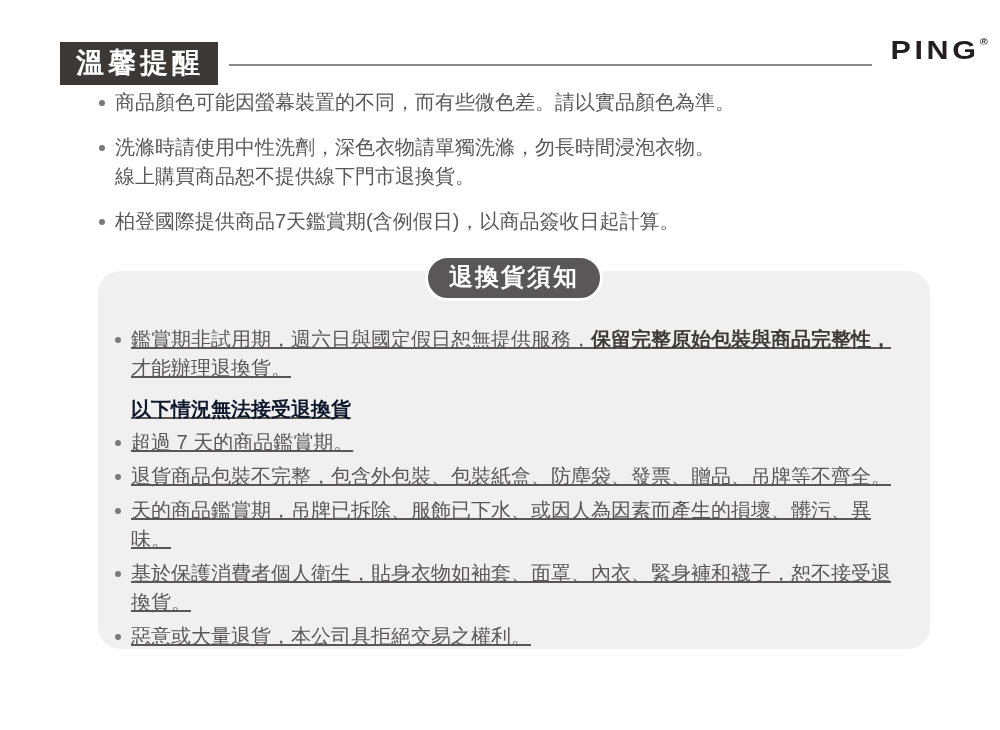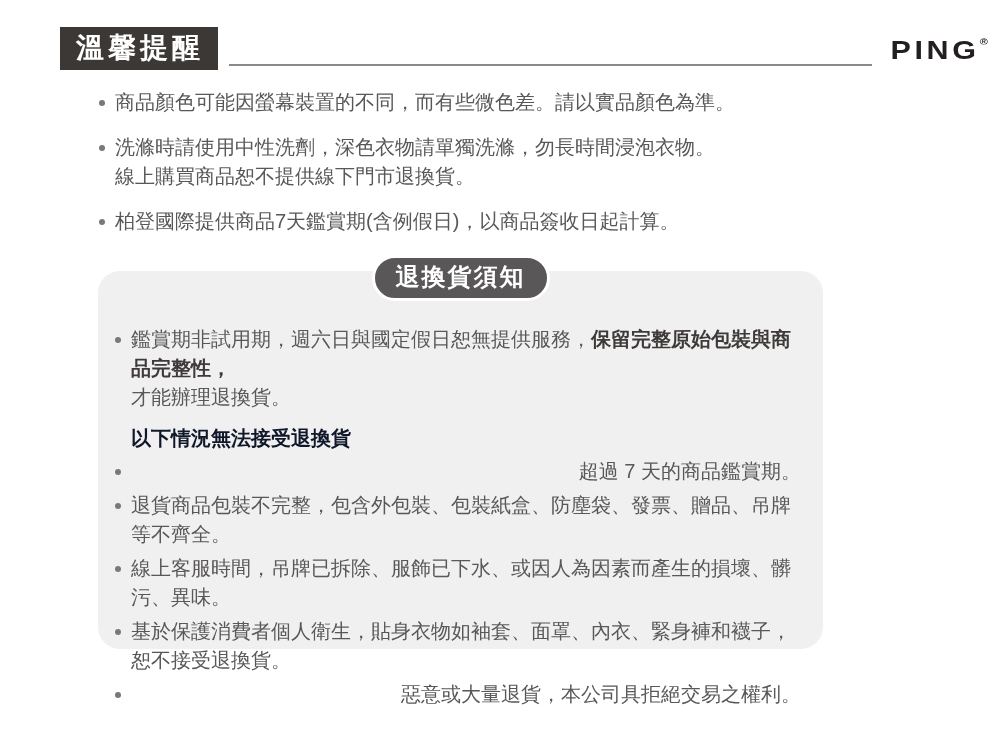--- a/index.html
+++ b/index.html
@@ -7,21 +7,21 @@
   body {
     font-family: "Liberation Sans", "DejaVu Sans", sans-serif;
     background: #ffffff;
     color: #595757;
     overflow: hidden;
   }
 
   
   .header { position: relative; height: 68px; }
   .title-badge {
-    position: absolute; left: 60px; top: 27px;
+    position: absolute; left: 60px; top: 42px;
     background: #3b3836; color: #ffffff;
     font-size: 28px; font-weight: 700; letter-spacing: 4px;
     line-height: 1.3; padding: 3px 14px 4px 16px;
   }
   .header-rule {
     position: absolute; left: 229px; top: 64px;
     width: 643px; height: 2px; background: #8a8a8a;
   }
   .brand {
     position: absolute; right: 12px; top: 38px;
@@ -41,38 +41,39 @@
   }
   .txt { font-size: 20px; line-height: 1.45; color: #595757; }
 
   .intro-list { margin: 20px 60px 0 99px; }
   .intro-list li { margin-bottom: 16px; }
 
   
   .panel {
     position: relative;
     margin: 35px 0 0 98px;
-    width: 725px; height: 378px;
+    width: 832px; height: 378px;
     background: #f1f0f0; border-radius: 22px;
     padding: 54px 22px 18px 17px;
+    text-decoration: underline;
   }
   .panel-badge {
     position: absolute; top: -16px; left: 50%; transform: translateX(-50%);
     background: #595757; color: #ffffff;
     border: 3px solid #ffffff; border-radius: 999px;
     font-size: 24px; font-weight: 700; letter-spacing: 2px;
     padding: 3px 21px 5px 21px; white-space: nowrap;
   }
   .panel .notice-list li { margin-bottom: 12px; }
   .emph { font-weight: 700; color: #3e3a39; }
   .warning-heading {
     margin: 10px 0 4px 16px;
     color: #0f172a; font-size: 20px; font-weight: 700; line-height: 1.45;
   }
-  .panel .reject-list li { margin-bottom: 5px; justify-content: space-between; }
+  .panel .reject-list li { margin-bottom: 5px; }
 
   
   .footer { margin-top: 22px; text-align: center; }
   .footer p { font-size: 17px; color: #8f8e8e; letter-spacing: 1px; }
 </style>
 </head>
 <body>
 
 <div class="page">
 
@@ -113,21 +114,21 @@
       <li class="bullet-row">
         <span class="dot"></span>
         <span class="txt">超過 7 天的商品鑑賞期。</span>
       </li>
       <li class="bullet-row">
         <span class="dot"></span>
         <span class="txt">退貨商品包裝不完整，包含外包裝、包裝紙盒、防塵袋、發票、贈品、吊牌等不齊全。</span>
       </li>
       <li class="bullet-row">
         <span class="dot"></span>
-        <span class="txt">線上客服時間，吊牌已拆除、服飾已下水、或因人為因素而產生的損壞、髒污、異味。</span>
+        <span class="txt">天的商品鑑賞期，吊牌已拆除、服飾已下水、或因人為因素而產生的損壞、髒污、異味。</span>
       </li>
       <li class="bullet-row">
         <span class="dot"></span>
         <span class="txt">基於保護消費者個人衛生，貼身衣物如袖套、面罩、內衣、緊身褲和襪子，恕不接受退換貨。</span>
       </li>
       <li class="bullet-row">
         <span class="dot"></span>
         <span class="txt">惡意或大量退貨，本公司具拒絕交易之權利。</span>
       </li>
     </ul>

